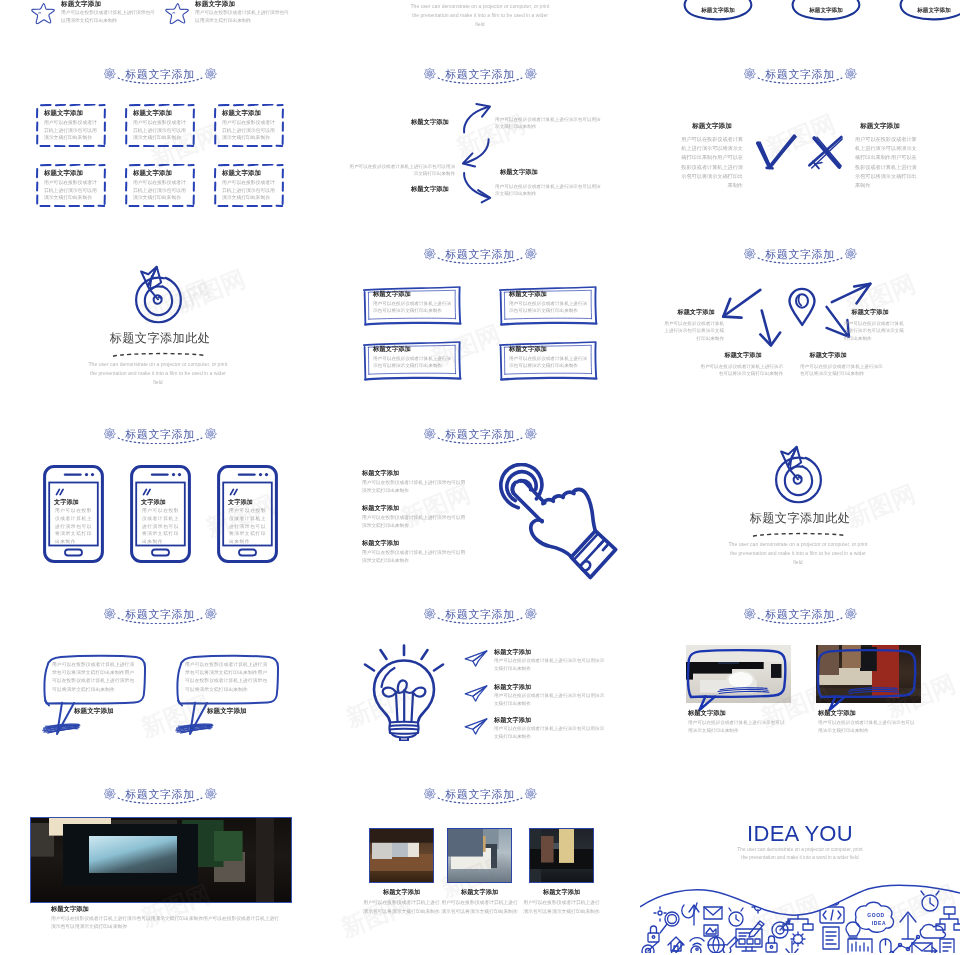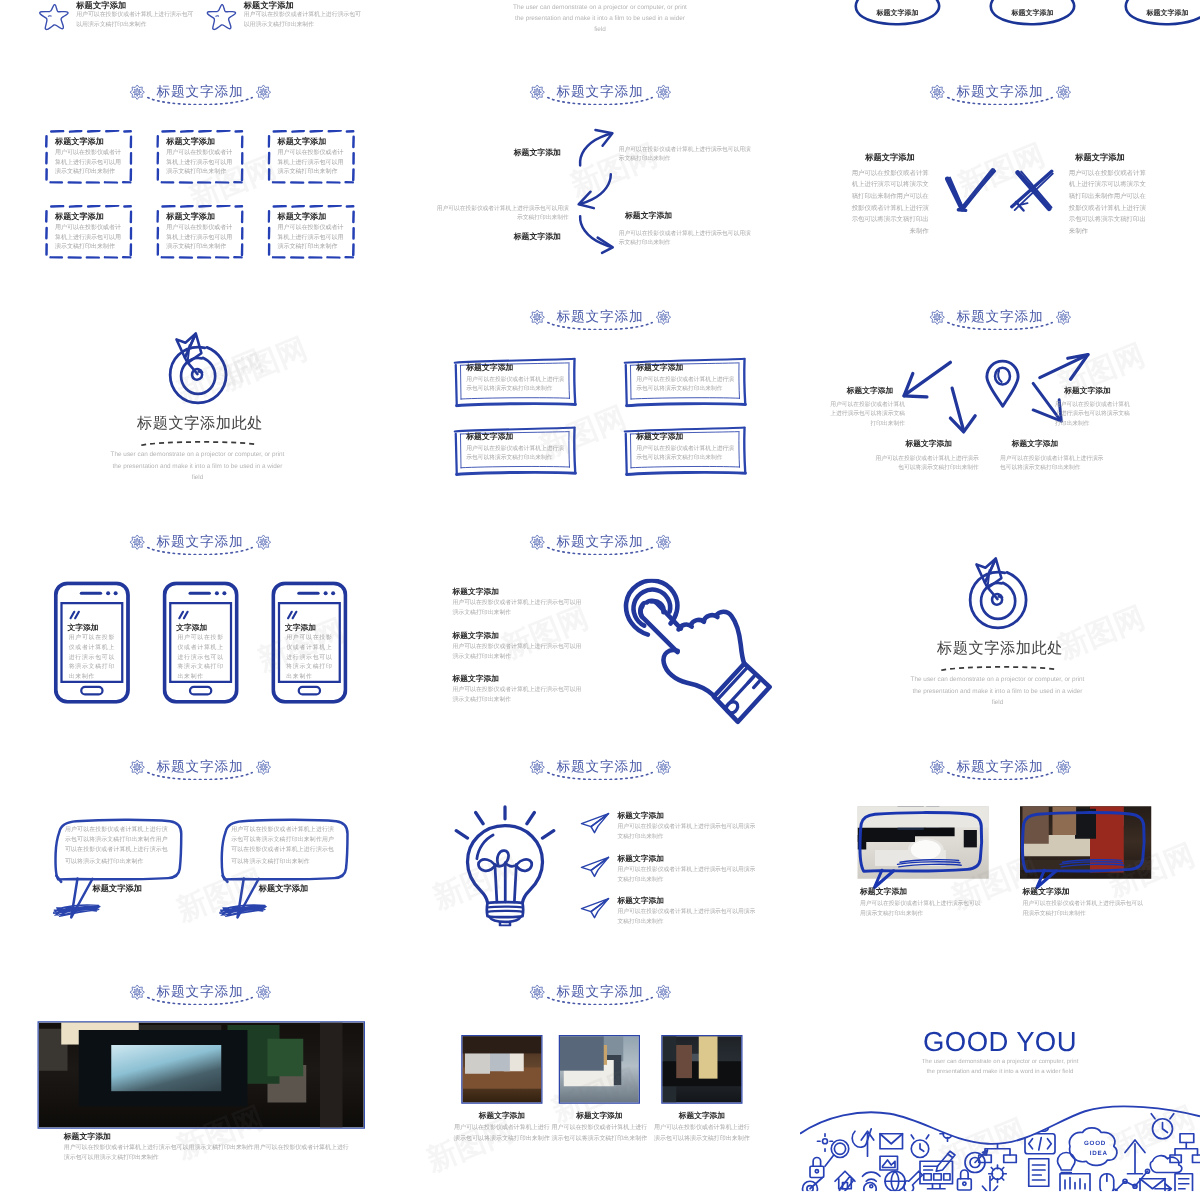--- a/index.html
+++ b/index.html
@@ -846,21 +846,21 @@
     <div class="thp-b">用户可以在投影仪或者计算机上进行演示包可以将演示文稿打印出来制作</div>
   </div>
   <div class="thp" style="left:209px">
     <div class="thp-img img-p3"></div>
     <div class="thp-t">标题文字添加</div>
     <div class="thp-b">用户可以在投影仪或者计算机上进行演示包可以将演示文稿打印出来制作</div>
   </div>
 </div>
 
 <div class="slide" style="left:640px;top:775px">
-  <div class="ty-t">GOOD  YOU</div>
+  <div class="ty-t">IDEA  YOU</div>
   <div class="ty-b">The user can demonstrate on a projector or computer, print the presentation and make it into a word in a wider field</div>
   <svg class="doodle" viewBox="0 0 320 76">
     <defs>
           <clipPath id="dclip">
       <path d="M0,30 C20,16 48,10 72,14 C100,19 120,36 150,38 C180,40 204,20 228,12
                C254,4 296,10 320,16 L320,76 L0,76 Z"></path>
     </clipPath>
         </defs>
     <path d="M0,30 C20,16 48,10 72,14 C100,19 120,36 150,38 C180,40 204,20 228,12
              C254,4 296,10 320,16" fill="none" stroke="#2740b5" stroke-width="1.5"></path>

